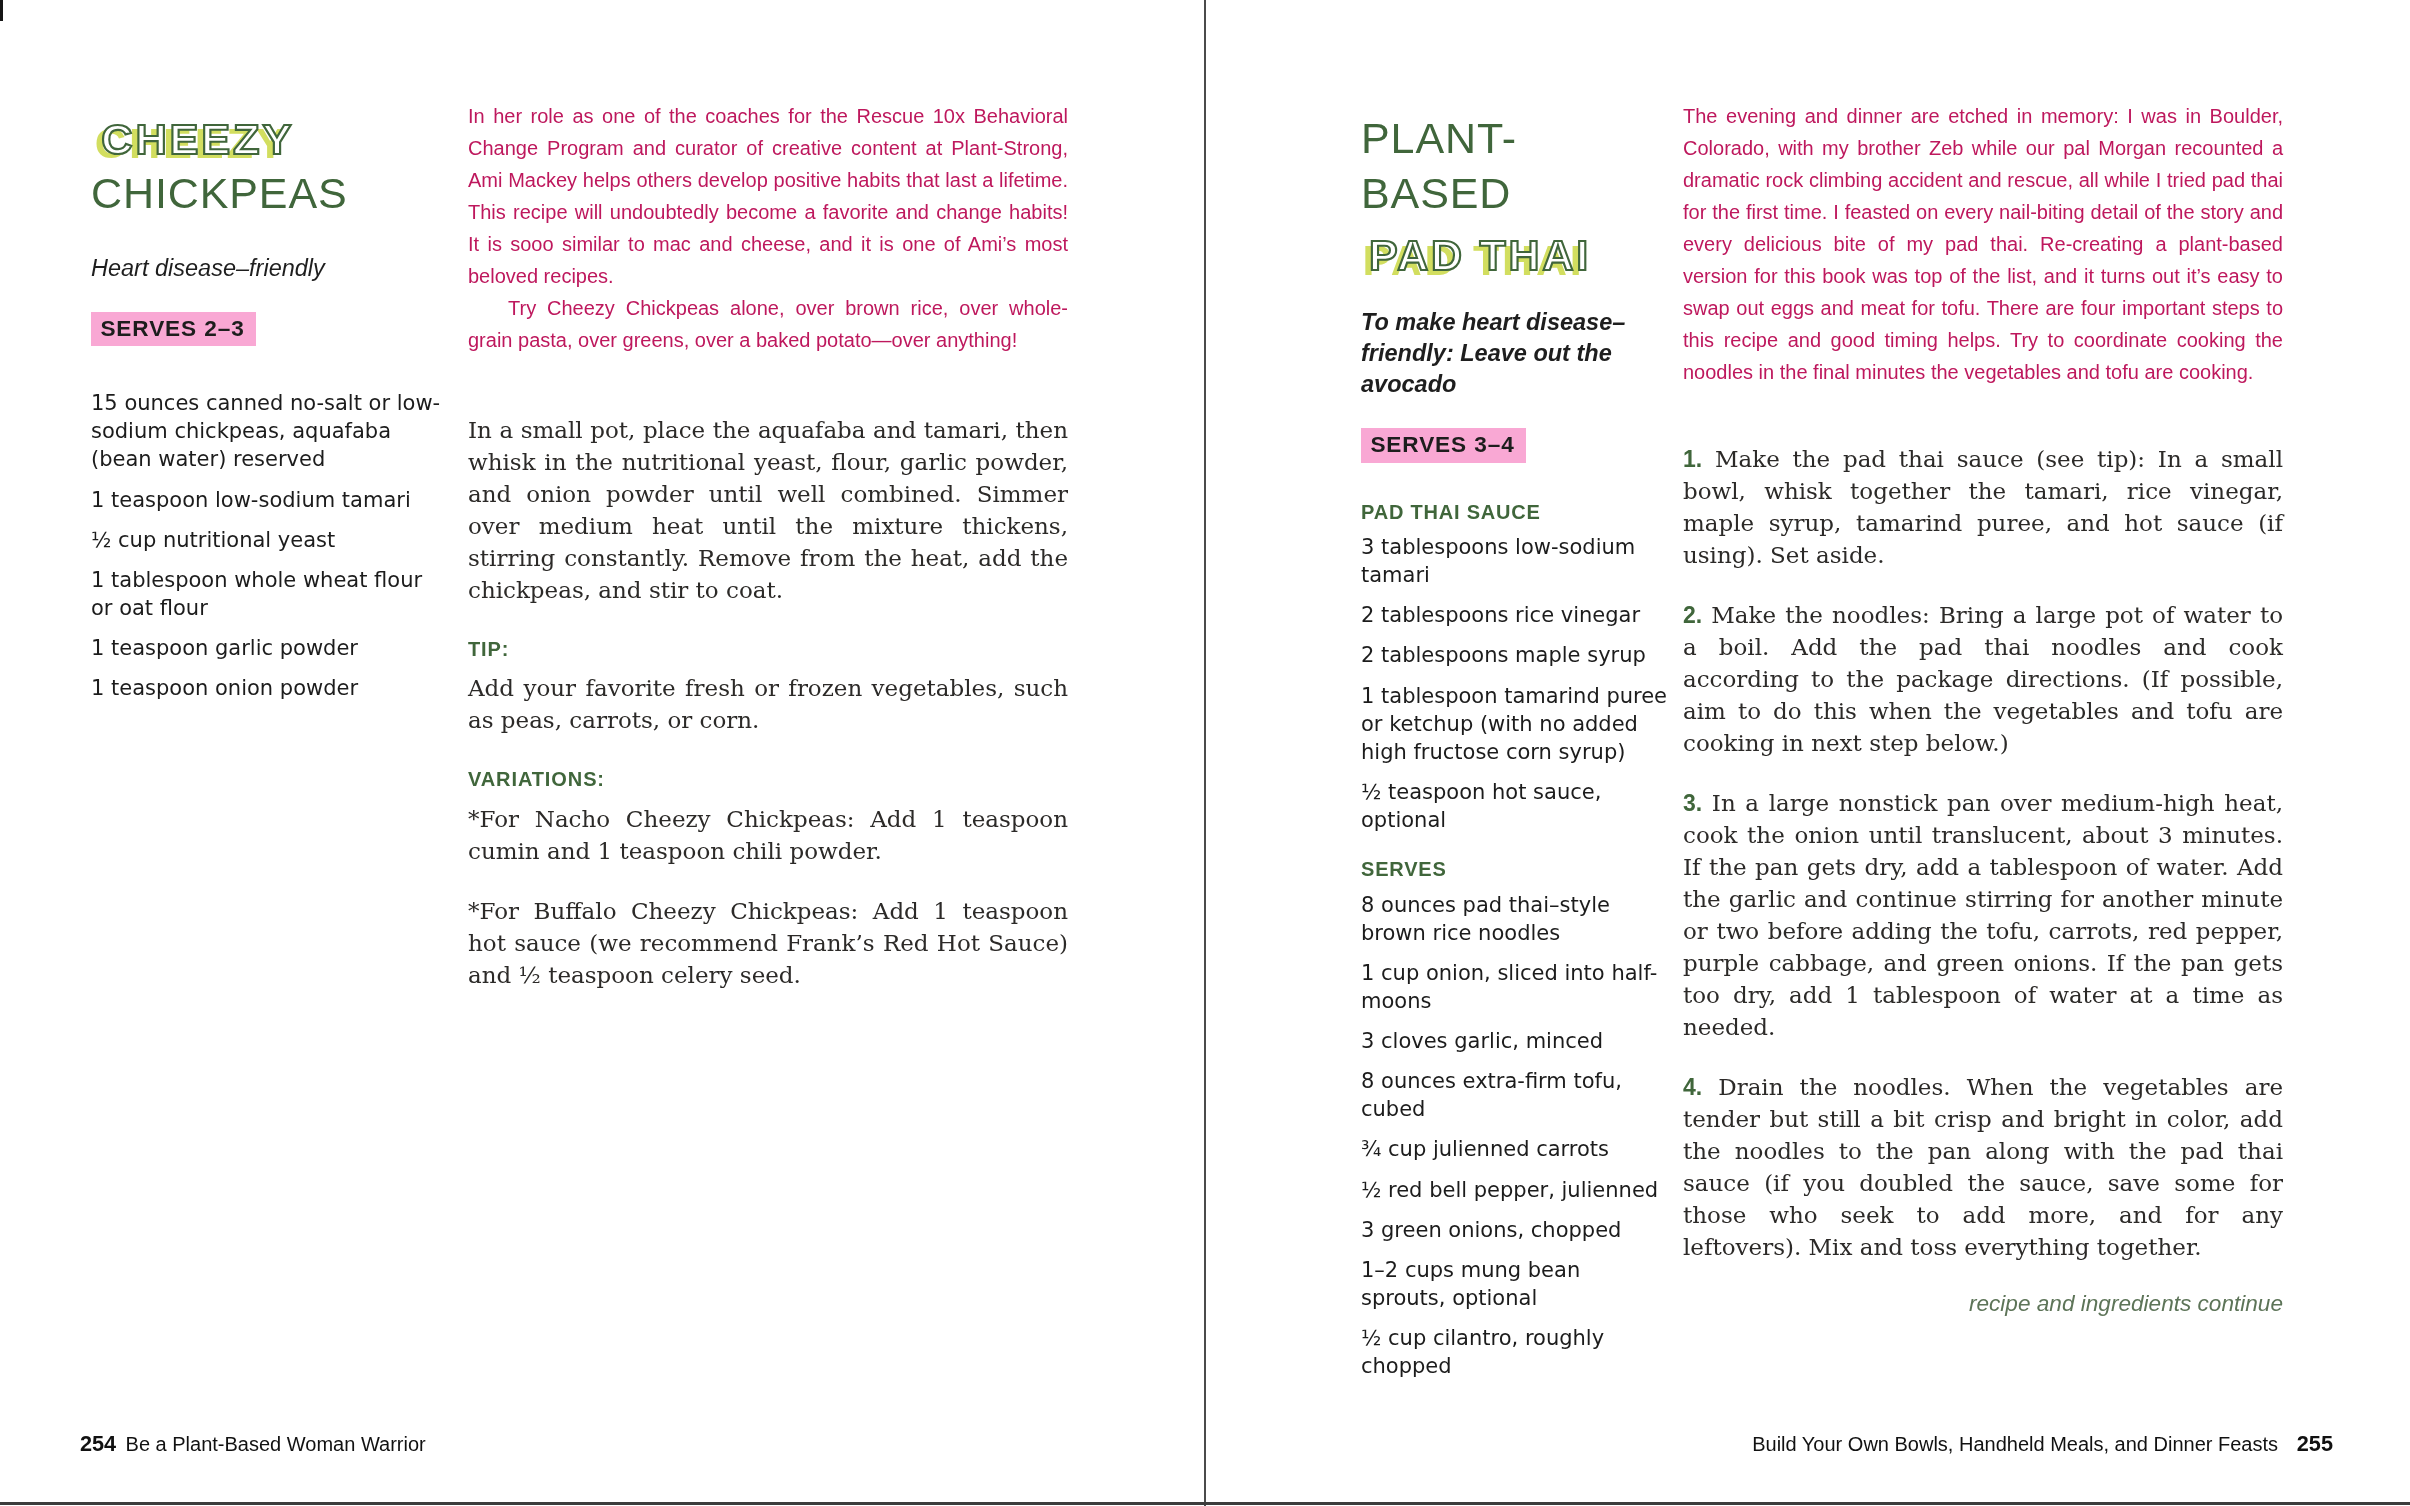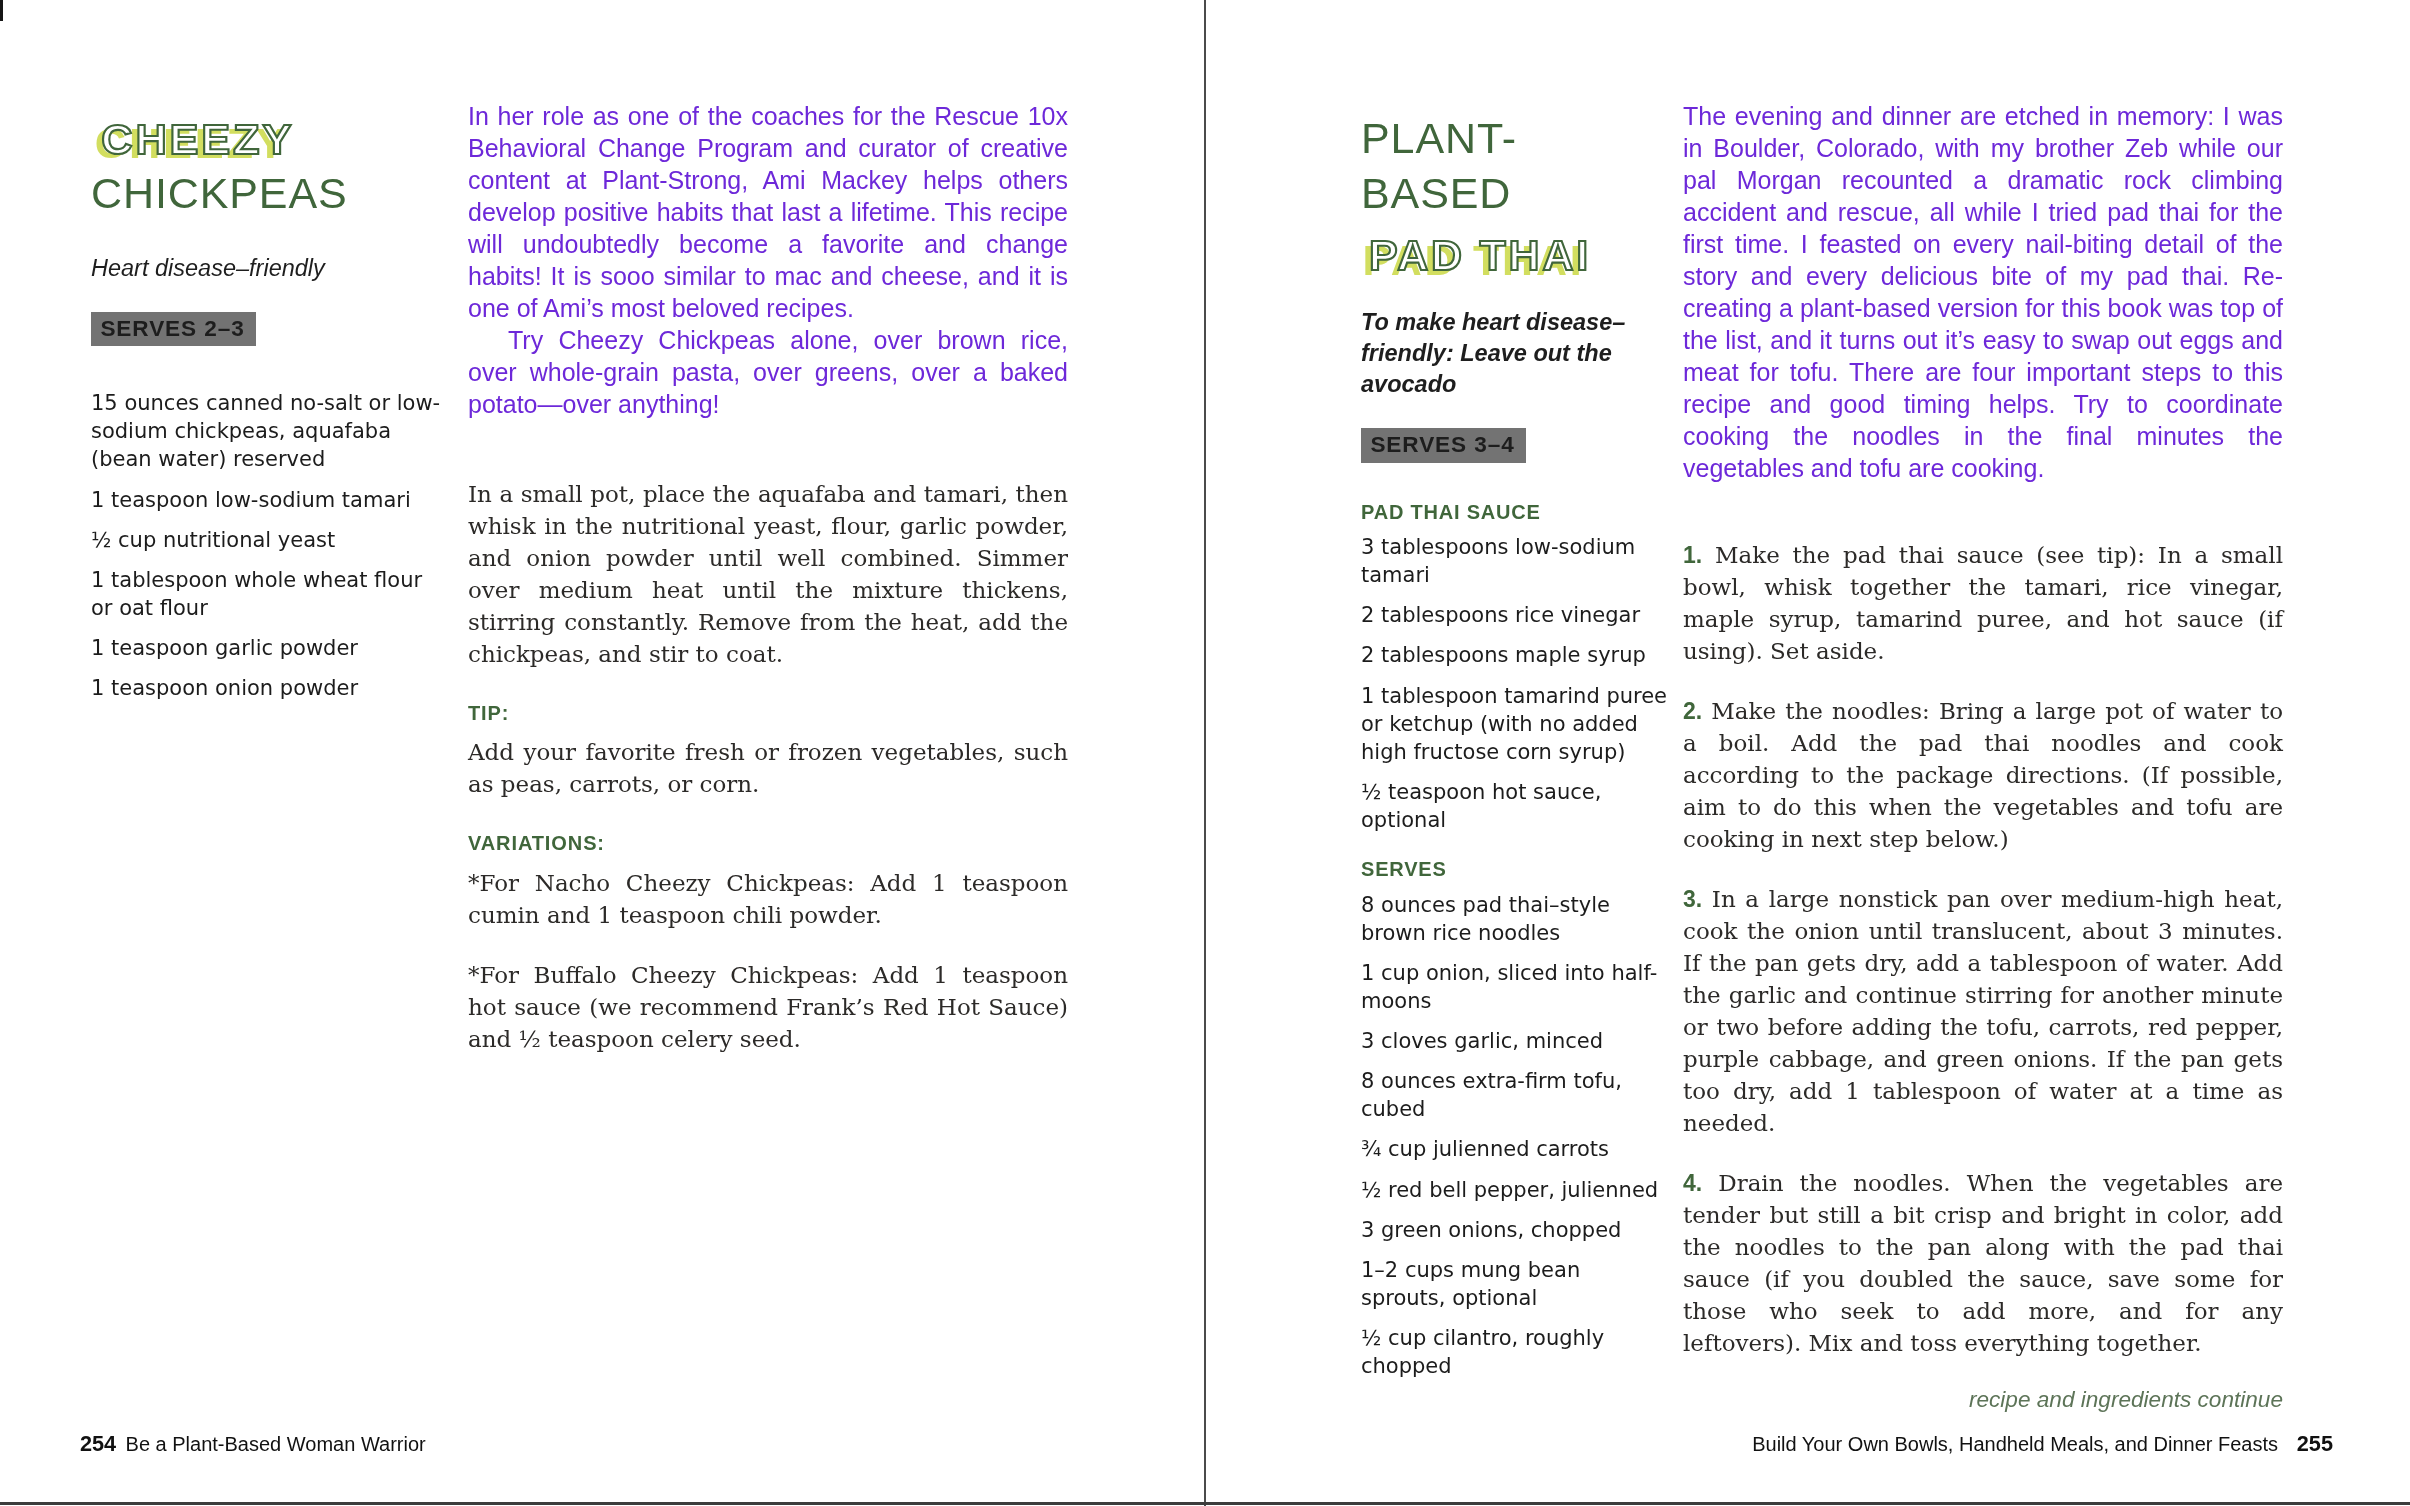--- a/index.html
+++ b/index.html
@@ -27,41 +27,41 @@
   .outline-svg .lime-copy   { fill:#d2de5f; }
   .outline-svg .stroke-copy { fill:#ffffff; stroke:#40663b; stroke-width:2.3px; }
 
   .subtitle {
     font-style:italic; font-size:23.5px; line-height:31px; color:#1e1e1e; margin-top:32px;
   }
   .subtitle.bold { font-weight:bold; }
 
   .serves-badge {
     display:inline-block; margin-top:28px; padding:3.8px 11.3px 4.7px 9.4px;
-    background:#737373; color:#1d1d1d; font-weight:bold; font-size:22.6px; letter-spacing:0.9px;
+    background:#f9a8d4; color:#1d1d1d; font-weight:bold; font-size:22.6px; letter-spacing:0.9px;
   }
 
   .ingredients { margin-top:43px; }
   .ing {
     font-family:"DejaVu Sans", sans-serif; font-size:21px; line-height:28px;
     color:#1c1c1c; margin:0 0 12.2px 0;
   }
   .ing-header {
     font-size:20px; font-weight:bold; letter-spacing:0.8px; color:#40663b;
     margin:24.5px 0 9.4px 0;
   }
   .ing-header.first { margin-top:38px; }
 
   
   .main-col { position:absolute; top:100px; width:600px; }
   .main-col.left  { left:468px; }
   .main-col.right { left:1683px; }
 
   .green-p {
-    font-size:25px; line-height:32px; color:#6d28d9; text-align:justify; margin:0;
+    font-size:20px; line-height:32px; color:#be185d; text-align:justify; margin:0;
   }
   .green-p.indent { text-indent:40px; }
 
   .serif-p {
     font-family:"DejaVu Serif", serif; font-size:23px; line-height:32px;
     color:#2c2a28; text-align:justify; margin:0;
   }
   .method { margin-top:58px; }
   .sec-h {
     font-size:20px; font-weight:bold; letter-spacing:0.9px; color:#40663b;

